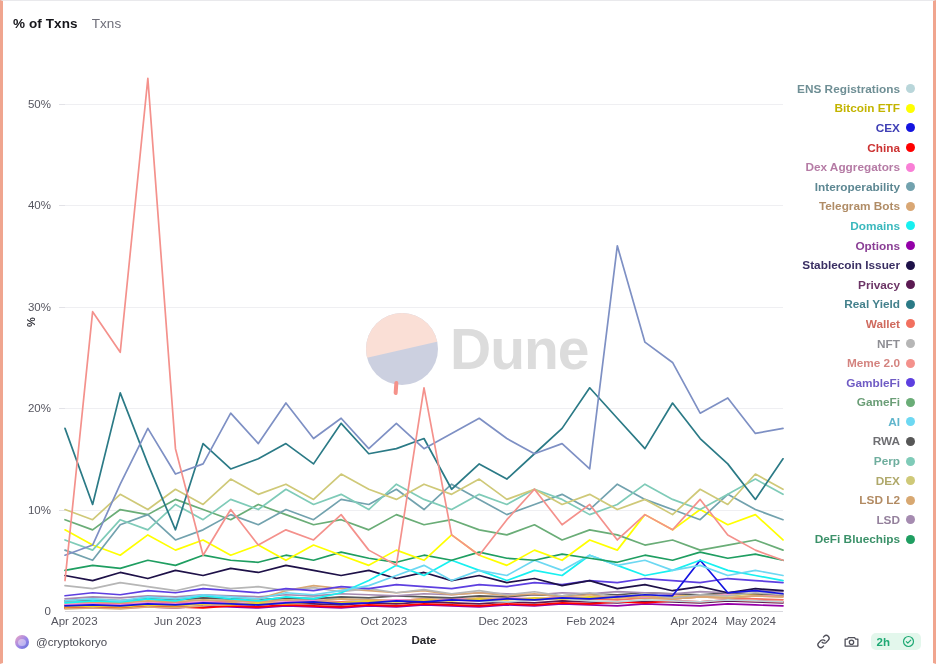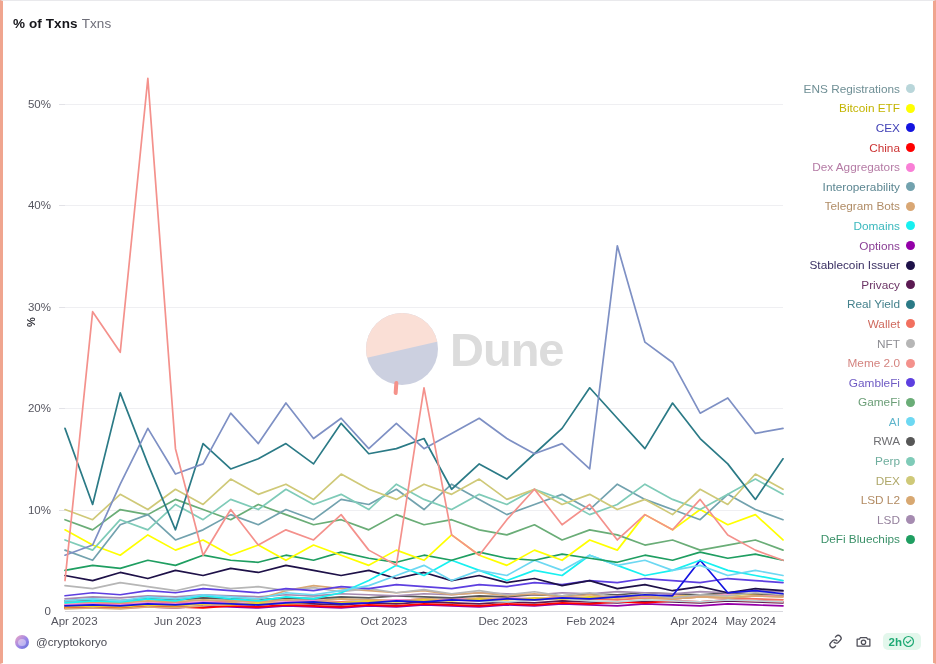--- a/index.html
+++ b/index.html
@@ -10,21 +10,21 @@
   }
   #frame{
     position:relative;width:936px;height:664px;box-sizing:border-box;
     border-left:3px solid #f0a58f;
     border-right:3px solid #f0a58f;
     border-top:1px solid #e9e9ec;
     border-bottom:1px solid #ffffff;
     background:#fff;
   }
   
-  #tabs{position:absolute;left:10px;top:15px;display:flex;gap:4px;align-items:baseline;}
+  #tabs{position:absolute;left:10px;top:15px;display:flex;gap:14px;align-items:baseline;}
   .tab{font-size:13.5px;letter-spacing:.1px;cursor:pointer;white-space:nowrap;}
   .tab.active{color:#15151a;font-weight:700;}
   .tab.inactive{color:#6e6e79;font-weight:400;}
   
   #plot{position:absolute;left:62px;top:52px;width:718px;height:558px;}
   #gridlayer{position:absolute;inset:0;}
   .gridline{position:absolute;left:0;right:0;height:1px;background:#efeff2;}
   .zeroline{position:absolute;left:0;right:0;height:1px;background:#d8d8de;}
   #svgwrap{position:absolute;inset:0;}
   svg.lines{display:block;width:718px;height:558px;overflow:visible;}
@@ -40,43 +40,43 @@
   .xtick{position:absolute;transform:translateX(-50%);font-size:11.5px;
          color:#55555f;white-space:nowrap;top:0;}
   #xlabel{position:absolute;left:62px;width:718px;top:633px;text-align:center;
           font-size:11.5px;font-weight:700;color:#23232a;}
   
   #legend{position:absolute;right:18px;top:78px;width:146px;}
   .lgrow{display:flex;align-items:center;justify-content:flex-end;gap:6px;
          height:19.6px;cursor:pointer;}
   .lgtext{font-size:11.8px;white-space:nowrap;overflow:hidden;
           text-overflow:clip;max-width:112px;text-align:right;
-          direction:rtl;}
+          direction:rtl;font-weight:bold;}
   .lgdot{width:9px;height:9px;border-radius:50%;flex:0 0 9px;}
   
   #wm{position:absolute;left:363px;top:312px;display:flex;align-items:center;gap:12px;
       pointer-events:none;user-select:none;}
   #wmlogo{position:relative;width:72px;height:72px;}
   #wmcirc{position:absolute;inset:0;border-radius:50%;overflow:hidden;background:#ccd0e0;}
   #wmtop{position:absolute;left:-12%;top:-34%;width:124%;height:84%;
          background:#fadfd6;transform:rotate(-13deg);}
   #wmstem{position:absolute;left:50%;top:68px;width:4px;height:14px;margin-left:-8px;
           background:#f5928a;border-radius:2px;transform:rotate(4deg);}
-  #wmtext{font-size:47px;font-weight:700;color:#dcdcdc;letter-spacing:-1px;}
+  #wmtext{font-size:57px;font-weight:700;color:#dcdcdc;letter-spacing:-1px;}
   
   #author{position:absolute;left:12px;top:634px;display:flex;align-items:center;gap:7px;}
   #avatar{width:14px;height:14px;border-radius:50%;
           background:linear-gradient(135deg,#f2a7c3 0%,#9a86e8 55%,#5f6fd6 100%);
           position:relative;overflow:hidden;}
   #avatar:after{content:"";position:absolute;left:3px;top:4px;width:8px;height:7px;
           border-radius:50%;background:rgba(255,255,255,.42);}
   #authortxt{font-size:11.5px;color:#4a4a54;}
   #tools{position:absolute;right:12px;top:632px;display:flex;align-items:center;gap:11px;}
   .ticon{width:17px;height:17px;color:#4f4f59;display:block;cursor:pointer;}
-  #freshness{display:flex;align-items:center;gap:0;background:#e3f7ec;
+  #freshness{display:flex;align-items:center;gap:12px;background:#e3f7ec;
              border-radius:5px;padding:2px 6px;cursor:pointer;}
   #freshtxt{font-size:11.5px;color:#1ea974;font-weight:700;}
 </style>
 </head>
 <body>
 
 <div id="frame">
 
   <div id="tabs">
       <div class="tab active">% of Txns</div>
@@ -152,20 +152,21 @@
   <div id="xaxis">
       <div class="xtick" style="left: 9.334px;">Apr 2023</div>
       <div class="xtick" style="left: 112.726px;">Jun 2023</div>
       <div class="xtick" style="left: 215.4px;">Aug 2023</div>
       <div class="xtick" style="left: 318.792px;">Oct 2023</div>
       <div class="xtick" style="left: 438px;">Dec 2023</div>
       <div class="xtick" style="left: 525.576px;">Feb 2024</div>
       <div class="xtick" style="left: 628.968px;">Apr 2024</div>
       <div class="xtick" style="left: 685.69px;">May 2024</div>
     </div>
+  <div id="xlabel">Date</div>
 
   <div id="legend">
       <div class="lgrow">
         <span class="lgtext" style="color: rgb(111, 143, 149);">ENS Registrations</span>
         <span class="lgdot" style="background: rgb(185, 214, 218);"></span>
       </div>
       <div class="lgrow">
         <span class="lgtext" style="color: rgb(195, 180, 0);">Bitcoin ETF</span>
         <span class="lgdot" style="background: rgb(255, 255, 0);"></span>
       </div>

